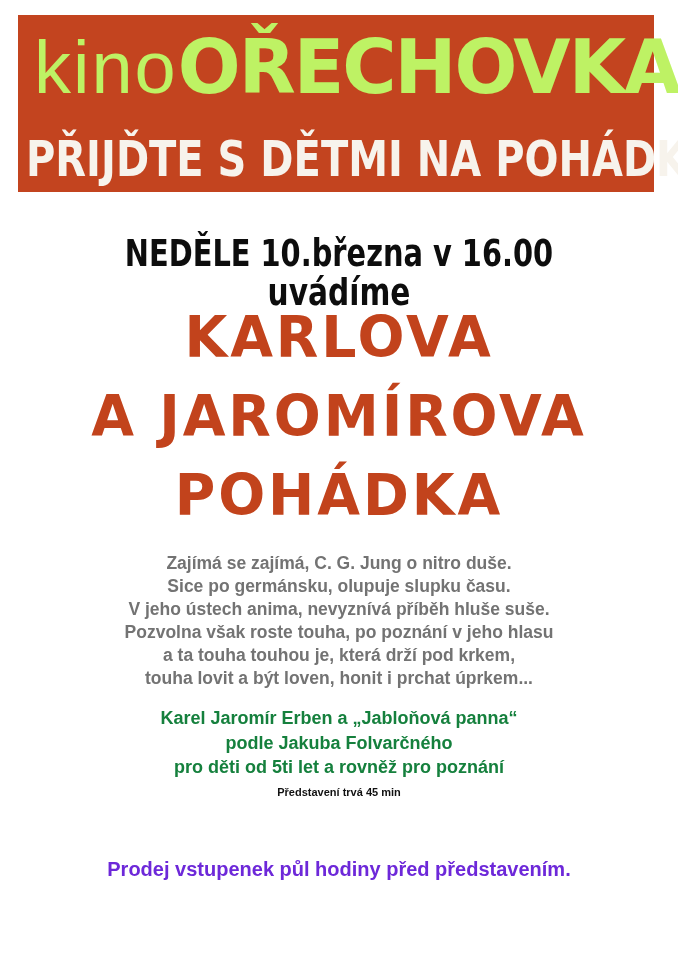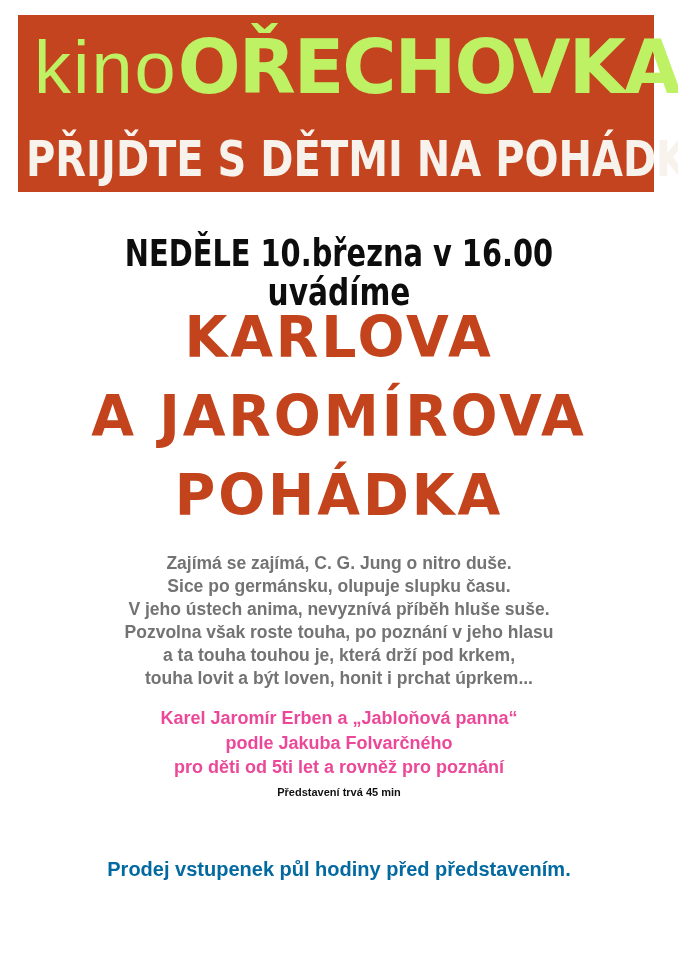--- a/index.html
+++ b/index.html
@@ -129,21 +129,21 @@
   
   .credits {
     position: absolute;
     top: 706px;
     left: 0;
     width: 100%;
     text-align: center;
     font-weight: 700;
     font-size: 18px;
     line-height: 24.5px;
-    color: #ec4899;
+    color: #15803d;
   }
 
   
   .duration {
     position: absolute;
     top: 786px;
     left: 0;
     width: 100%;
     text-align: center;
     font-weight: 700;
@@ -166,21 +166,21 @@
   }
   .price-sub {
     position: absolute;
     top: 857px;
     left: 0;
     width: 100%;
     text-align: center;
     font-weight: 700;
     font-size: 20px;
     line-height: 24px;
-    color: #0369a1;
+    color: #6d28d9;
   }
 
   
   .bottom-band {
     position: absolute;
     left: 18px;
     top: 884px;
     width: 642px;
     height: 58px;
     background: var(--accent, #c3441f);

